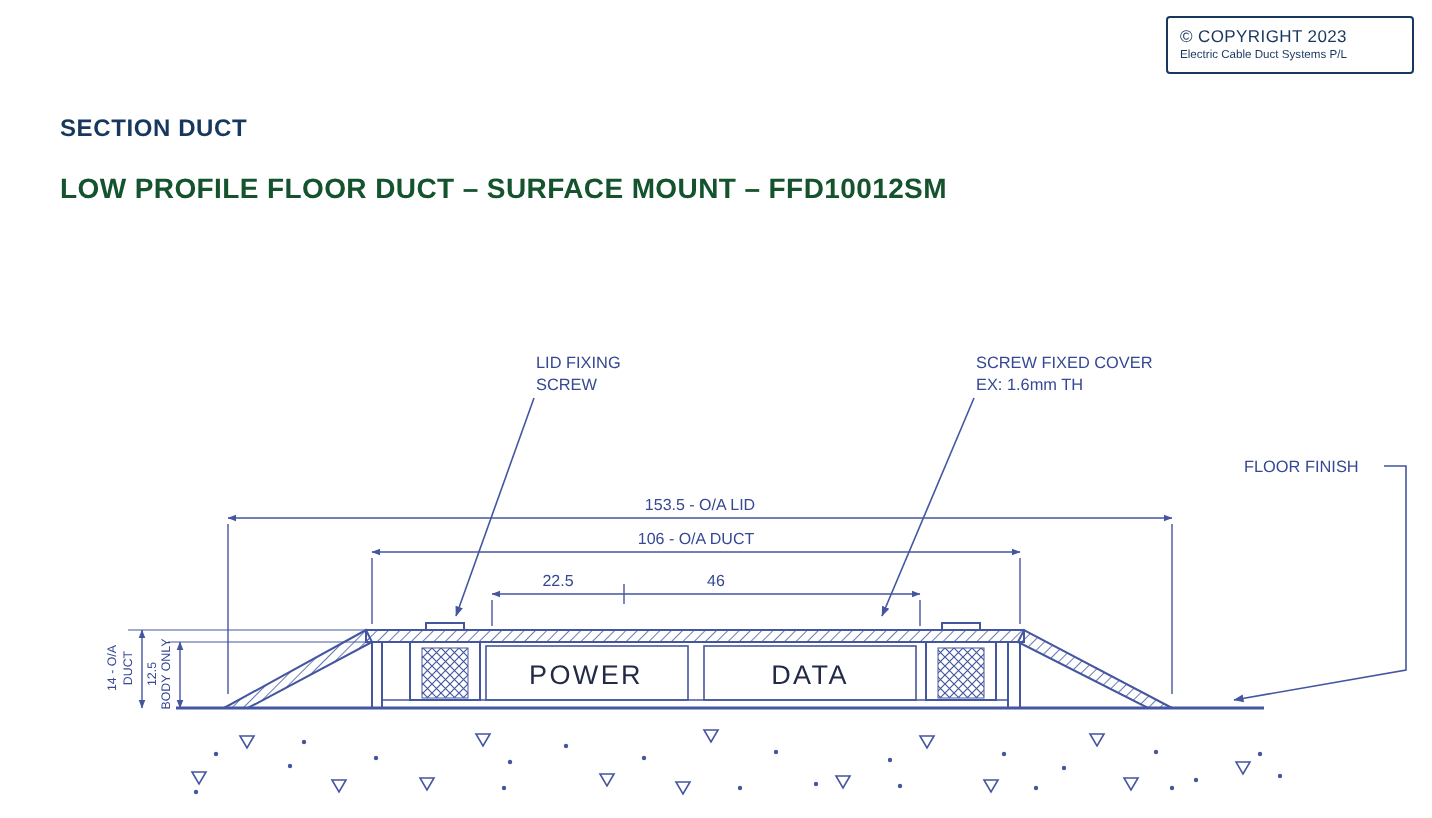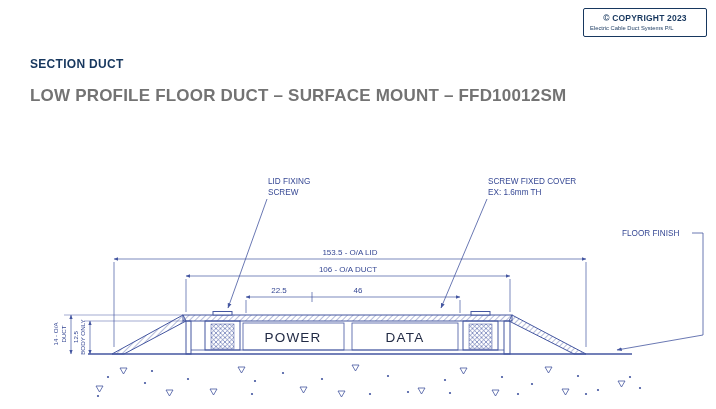--- a/index.html
+++ b/index.html
@@ -5,29 +5,29 @@
   html,body{margin:0;padding:0;}
   body{
     width:716px;height:409px;position:relative;overflow:hidden;
     background:#ffffff;font-family:"Liberation Sans", sans-serif;
   }
   .copyright-box{
     position:absolute;top:8px;right:9px;width:110px;
     border:1.3px solid #17375e;border-radius:2px;
     padding:4px 6px 5px 6px;color:#17375e;
   }
-  .copyright-box .l1{font-size:8.5px;font-weight:bold;letter-spacing:.2px;text-align:center;}
+  .copyright-box .l1{font-size:8.5px;font-weight:normal;letter-spacing:.2px;}
   .copyright-box .l2{font-size:5.8px;margin-top:2px;}
   .section-label{
     position:absolute;left:30px;top:57px;
     color:#17375e;font-size:12px;font-weight:bold;letter-spacing:.3px;
   }
   .page-title{
     position:absolute;left:30px;top:86px;
-    color:#737373;font-size:17px;font-weight:bold;letter-spacing:.2px;
+    color:#14532d;font-size:14px;font-weight:bold;letter-spacing:.2px;
   }
   svg{position:absolute;left:0;top:0;}
   .dimtext{font-size:8px;fill:#364894;}
   .dimtext-v{font-size:6.2px;fill:#364894;}
   .callout{font-size:8.2px;fill:#364894;}
   .comp{font-size:13.5px;fill:#222b45;letter-spacing:1.2px;}
   .ln{stroke:#4456a0;fill:none;}
 </style>
 </head>
 <body>

